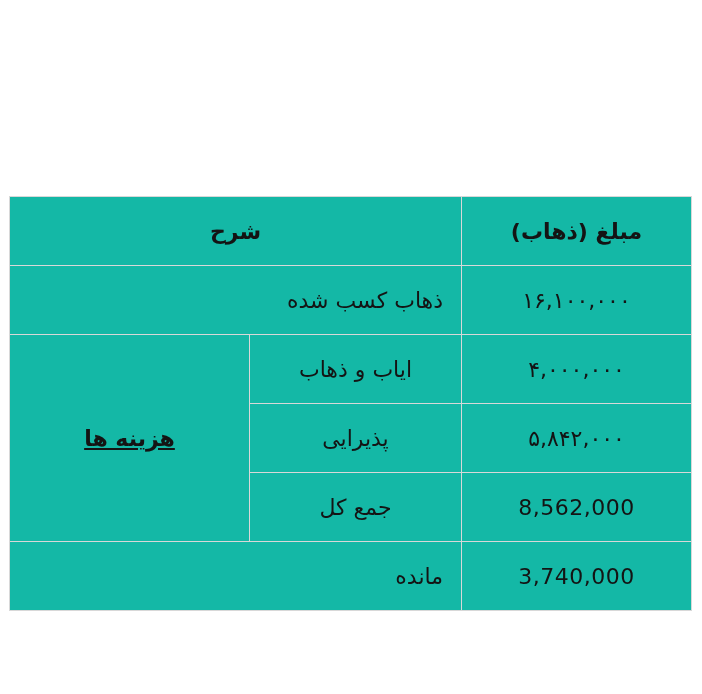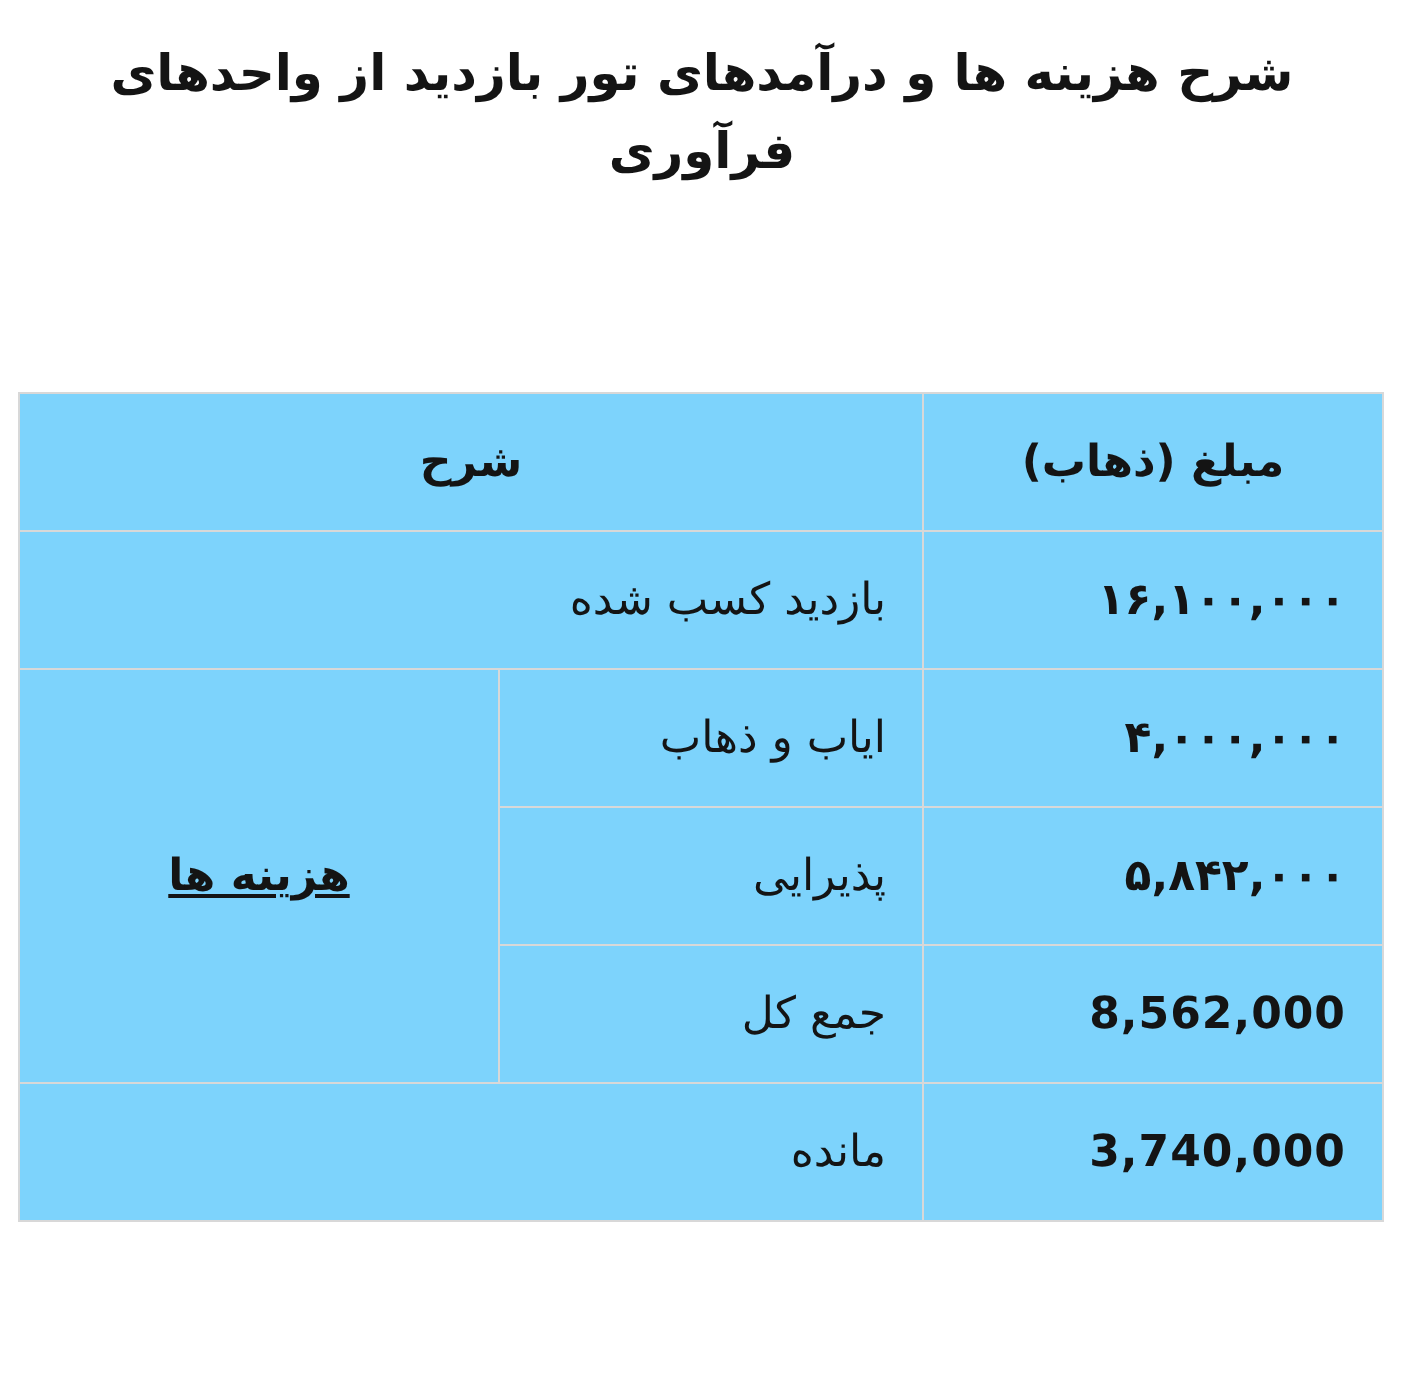--- a/index.html
+++ b/index.html
@@ -40,56 +40,55 @@
     border-collapse: collapse;
     table-layout: fixed;
   }
   table.report td {
     border: 1px solid #d8d8d8;
     padding: 0 18px;
     height: 68px;
     font-size: 22px;
     color: #141414;
     vertical-align: middle;
-    background: #7dd3fc;
+    background: #14b8a6;
   }
   .col-desc  { width: 240px; }
   .col-sub   { width: 212px; }
   .col-amt   { width: 230px; }
 
   td.desc     { text-align: right; }
-  td.sub      { text-align: right; }
-  td.amount   { letter-spacing: 0.5px; font-weight: bold; }
+  td.sub      { text-align: center; }
+  td.amount   { text-align: center; letter-spacing: 0.5px; }
   td.head     { font-weight: bold; text-align: center; height: 92px; }
   td.group    { text-align: center; font-weight: bold; text-decoration: underline; }
   .nowrap { white-space: nowrap; }
 </style>
 </head>
 <body>
 
 <div class="page">
 
-  <div class="doc-title">شرح هزینه ها و درآمدهای تور بازدید از واحدهای فرآوری</div>
 
   <div class="table-wrap">
     <table class="report">
       <colgroup>
         <col class="col-amt">
         <col class="col-sub">
         <col class="col-desc">
       </colgroup>
       <tbody>
         <tr>
           <td class="head amount">مبلغ (ذهاب)</td>
           <td class="head desc" colspan="2">شرح</td>
         </tr>
 
         <tr>
           <td class="amount nowrap">۱۶,۱۰۰,۰۰۰</td>
-          <td class="desc" colspan="2">بازدید کسب شده</td>
+          <td class="desc" colspan="2">ذهاب کسب شده</td>
         </tr>
 
         <tr>
           <td class="amount nowrap">۴,۰۰۰,۰۰۰</td>
           <td class="sub">ایاب و ذهاب</td>
           <td class="group" rowspan="3">هزینه ها</td>
         </tr>
 
         <tr>
           <td class="amount nowrap">۵,۸۴۲,۰۰۰</td>

